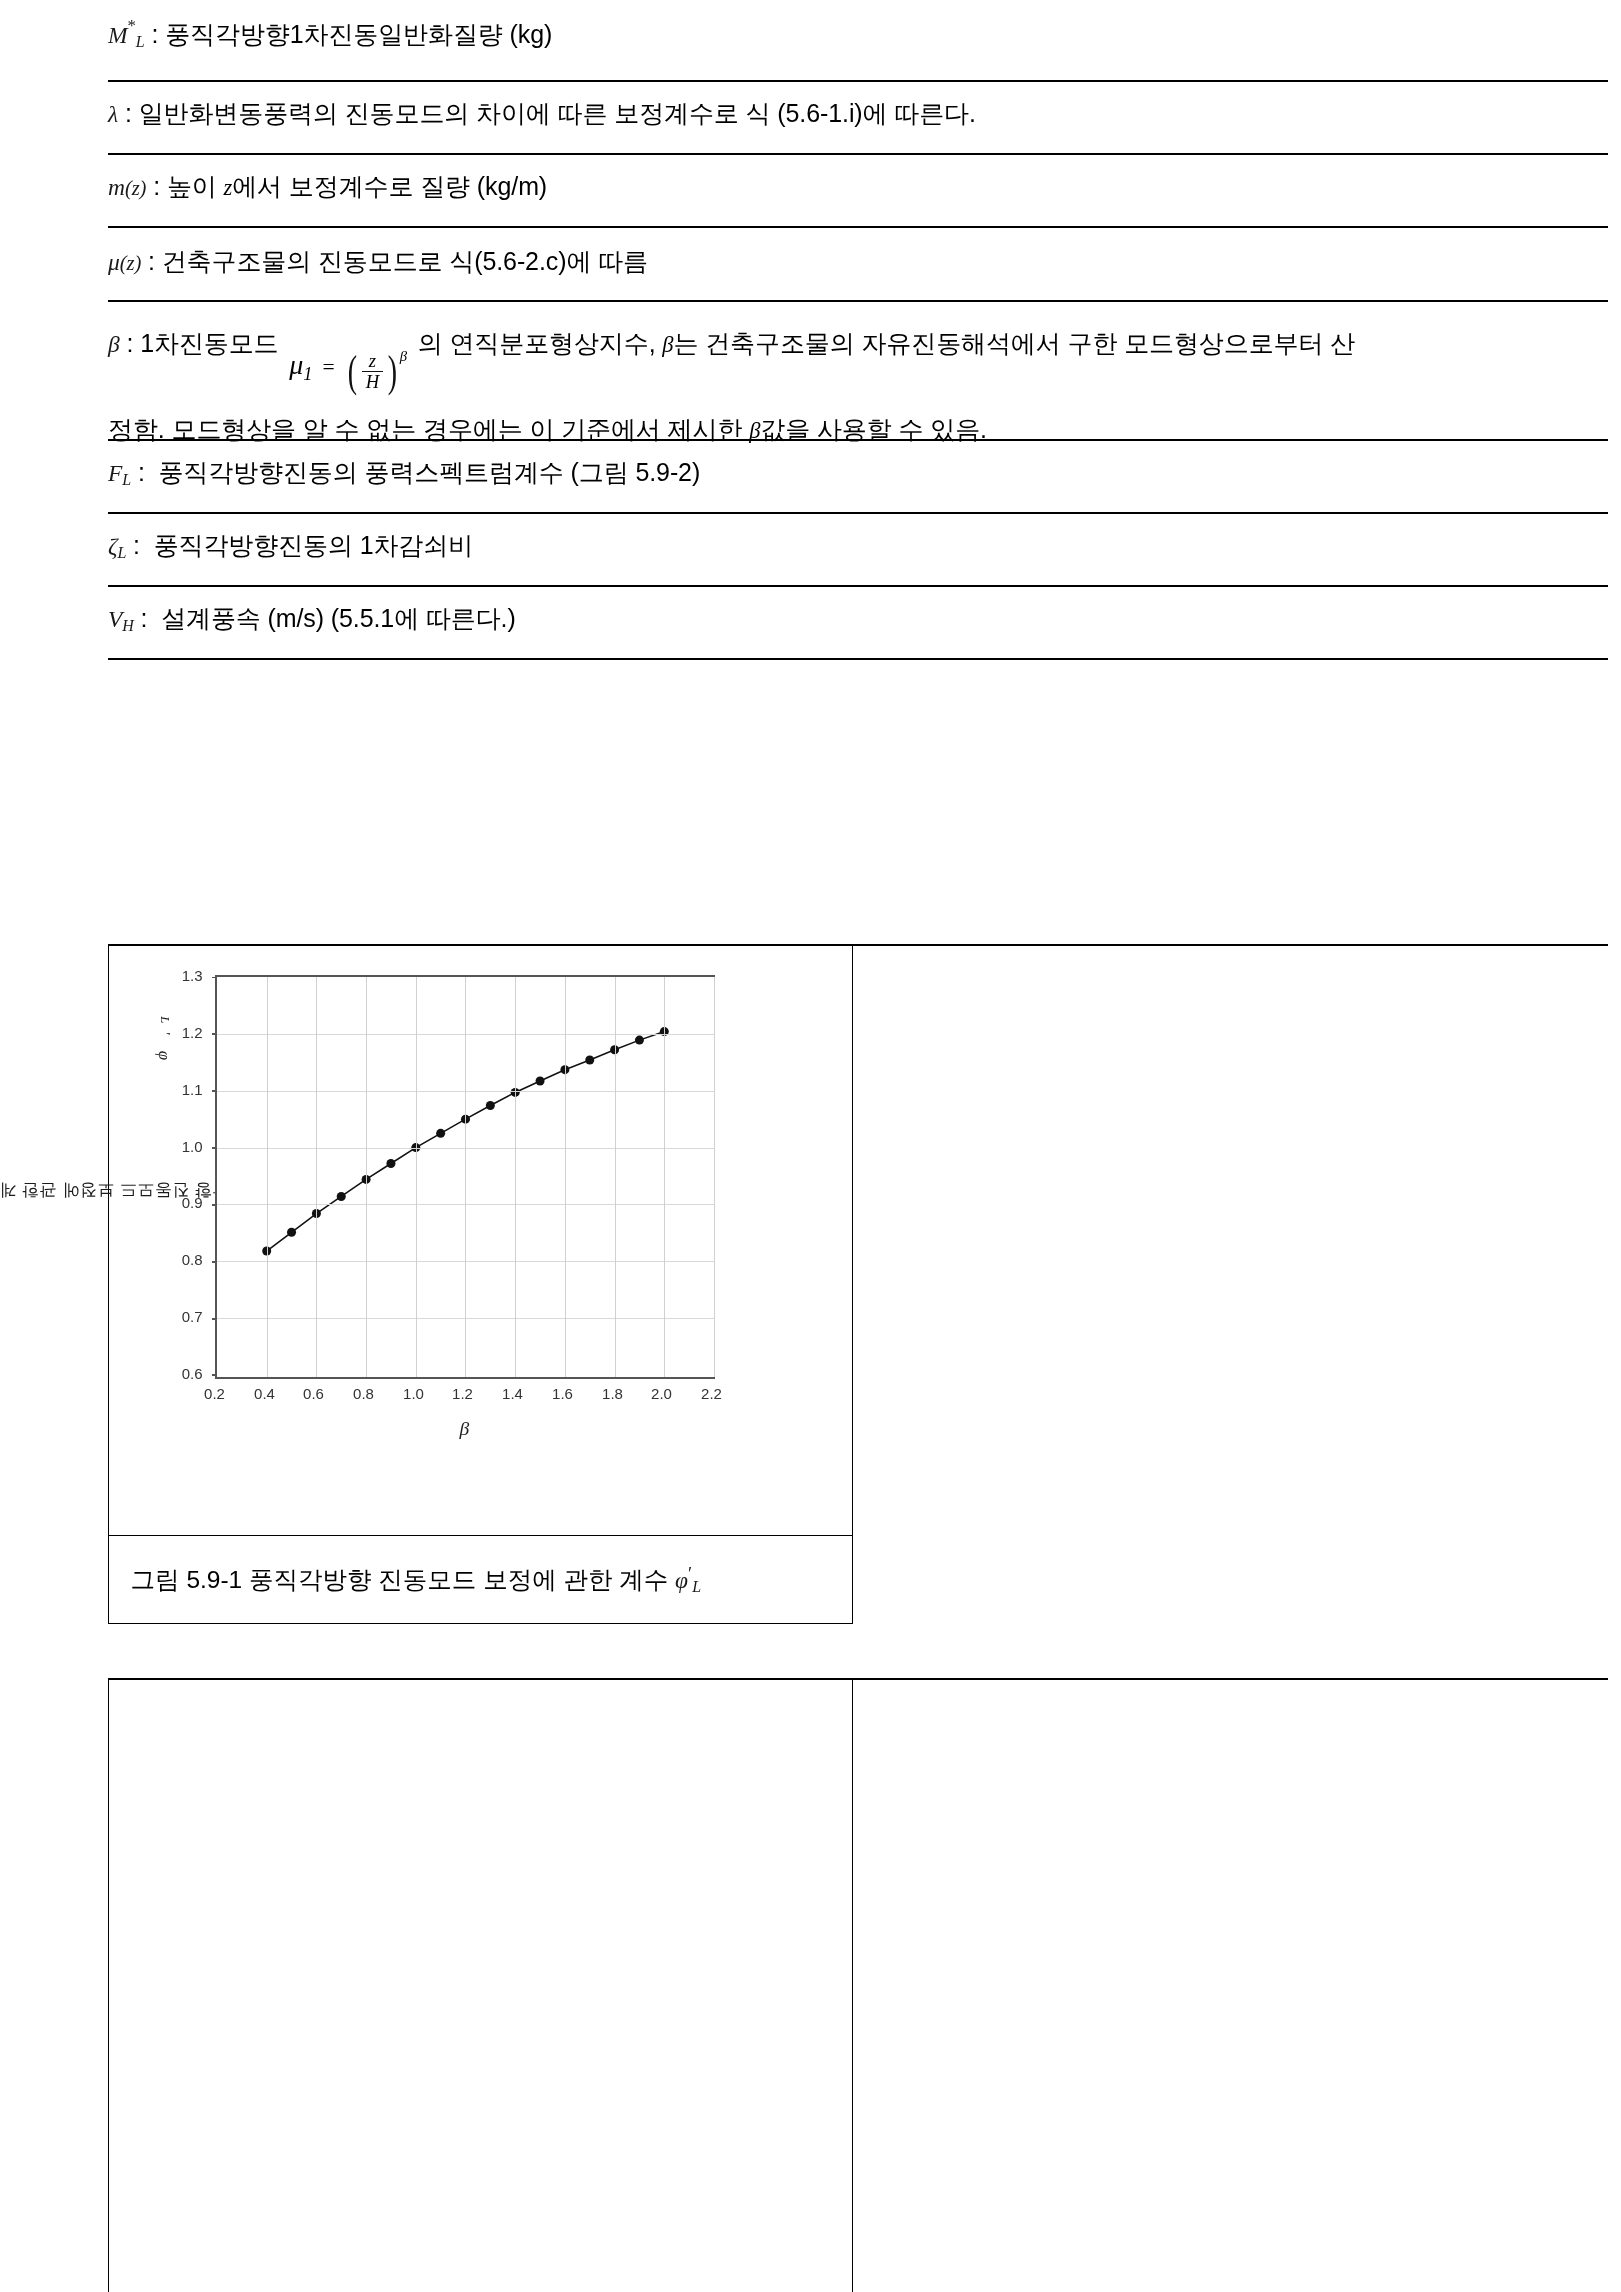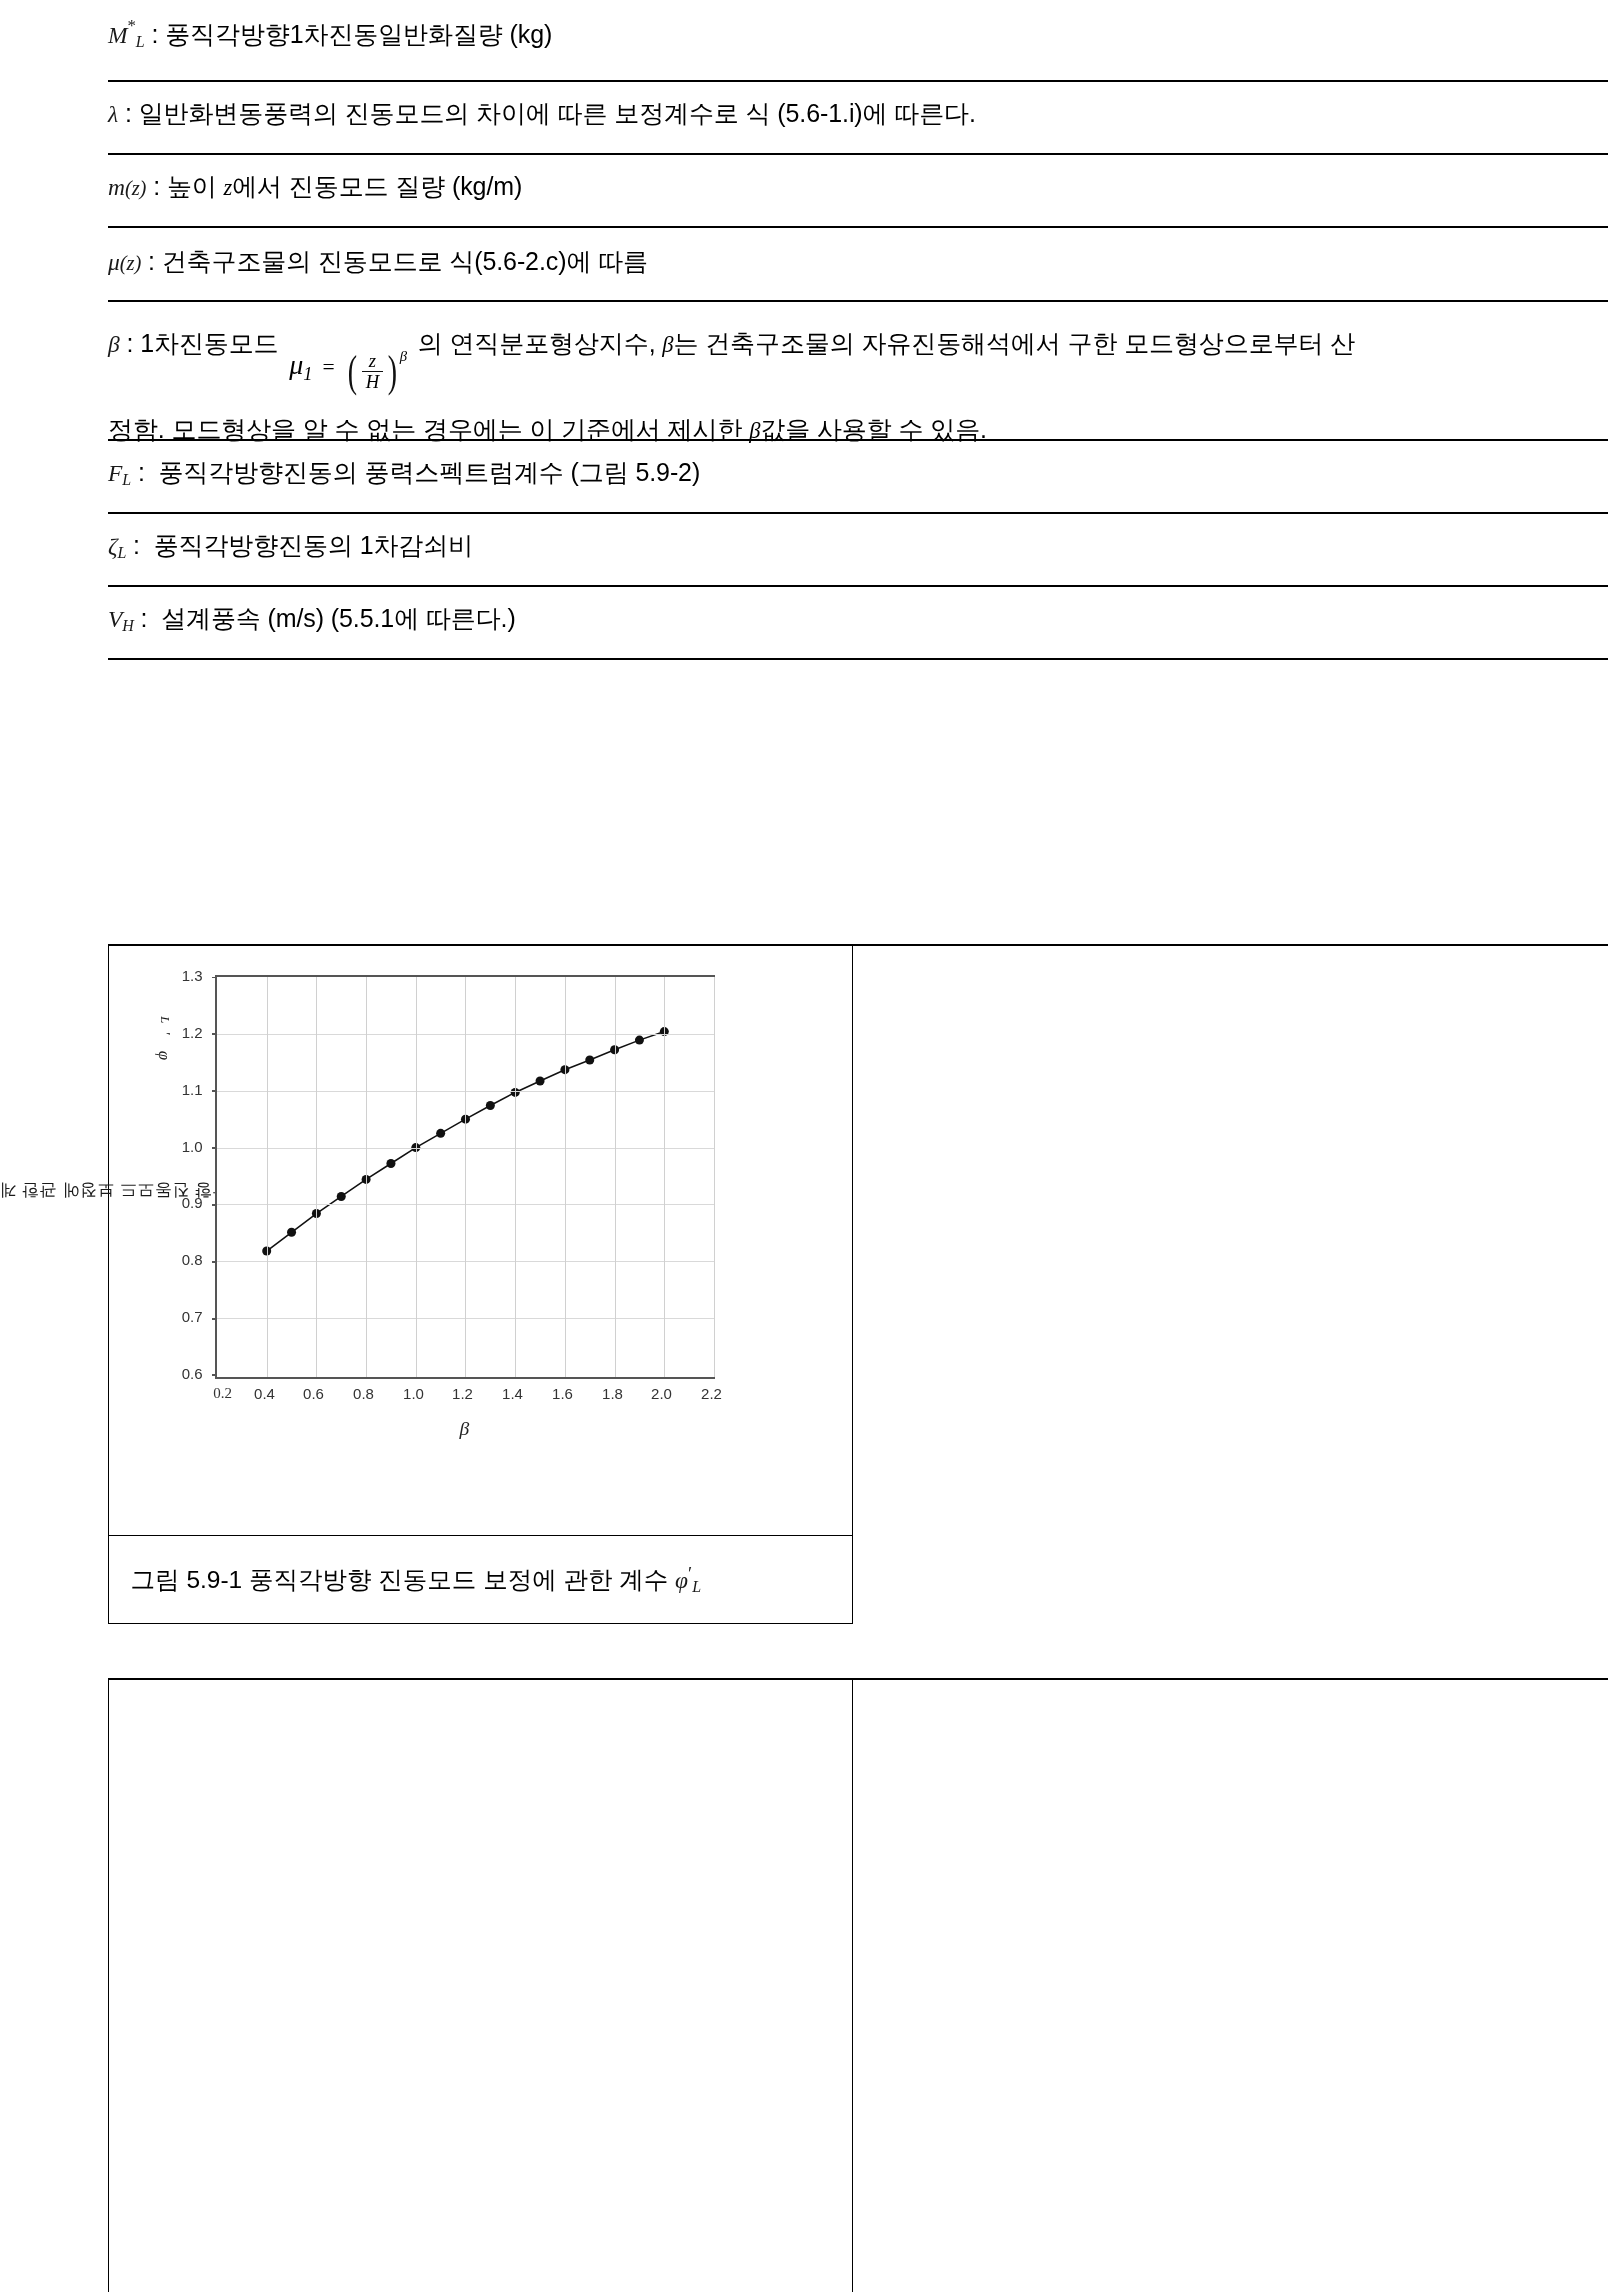--- a/index.html
+++ b/index.html
@@ -320,21 +320,21 @@
         <span>일반화변동풍력의 진동모드의 차이에 따른 보정계수로 식 (5.6-1.i)에 따른다.</span>
       </div>
       <div class="rule" style="position:absolute;bottom:0;left:0;"></div>
     </div>
 
     <div class="def-row" style="height:73px;">
       <div class="def-line" style="padding-top:13.7px;">
         <span class="math"><span>m</span><span class="math-sm">(z)</span></span>
         <span>:</span>
         <span>높이</span>
-        <span class="mathtxt">z</span><span>에서 진동모드 질량 (kg/m)</span>
+        <span class="mathtxt">z</span><span>에서 보정계수로 질량 (kg/m)</span>
       </div>
       <div class="rule" style="position:absolute;bottom:0;left:0;"></div>
     </div>
 
     <div class="def-row" style="height:74px;">
       <div class="def-line" style="padding-top:15.7px;">
         <span class="math"><span>μ</span><span class="math-sm">(z)</span></span>
         <span>:</span>
         <span>건축구조물의 진동모드로 식(5.6-2.c)에 따름</span>
       </div>
@@ -460,21 +460,21 @@
                 <div style="position: absolute; left: -4.9px; top: 397px; width: 4.9px; height: 1.5px; background: rgb(85, 85, 85);"></div>
                 <div style="position: absolute; left: -4.9px; top: 341px; width: 4.9px; height: 1.5px; background: rgb(85, 85, 85);"></div>
                 <div style="position: absolute; left: -4.9px; top: 284px; width: 4.9px; height: 1.5px; background: rgb(85, 85, 85);"></div>
                 <div style="position: absolute; left: -4.9px; top: 227px; width: 4.9px; height: 1.5px; background: rgb(85, 85, 85);"></div>
                 <div style="position: absolute; left: -4.9px; top: 170px; width: 4.9px; height: 1.5px; background: rgb(85, 85, 85);"></div>
                 <div style="position: absolute; left: -4.9px; top: 113px; width: 4.9px; height: 1.5px; background: rgb(85, 85, 85);"></div>
                 <div style="position: absolute; left: -4.9px; top: 56px; width: 4.9px; height: 1.5px; background: rgb(85, 85, 85);"></div>
                 <div style="position: absolute; left: -4.9px; top: -0.5px; width: 4.9px; height: 1.5px; background: rgb(85, 85, 85);"></div>
               </div>
             <div class="xtick-labels" id="xtick-labels">
-                <div class="xtl" style="left: 8px; font-family: Liberation Serif, serif;">0.2</div>
+                <div class="xtl" style="left: 0px;">0.2</div>
                 <div class="xtl" style="left: 50px;">0.4</div>
                 <div class="xtl" style="left: 99px;">0.6</div>
                 <div class="xtl" style="left: 149px;">0.8</div>
                 <div class="xtl" style="left: 199px;">1.0</div>
                 <div class="xtl" style="left: 248px;">1.2</div>
                 <div class="xtl" style="left: 298px;">1.4</div>
                 <div class="xtl" style="left: 348px;">1.6</div>
                 <div class="xtl" style="left: 398px;">1.8</div>
                 <div class="xtl" style="left: 447px;">2.0</div>
                 <div class="xtl" style="left: 497px;">2.2</div>

